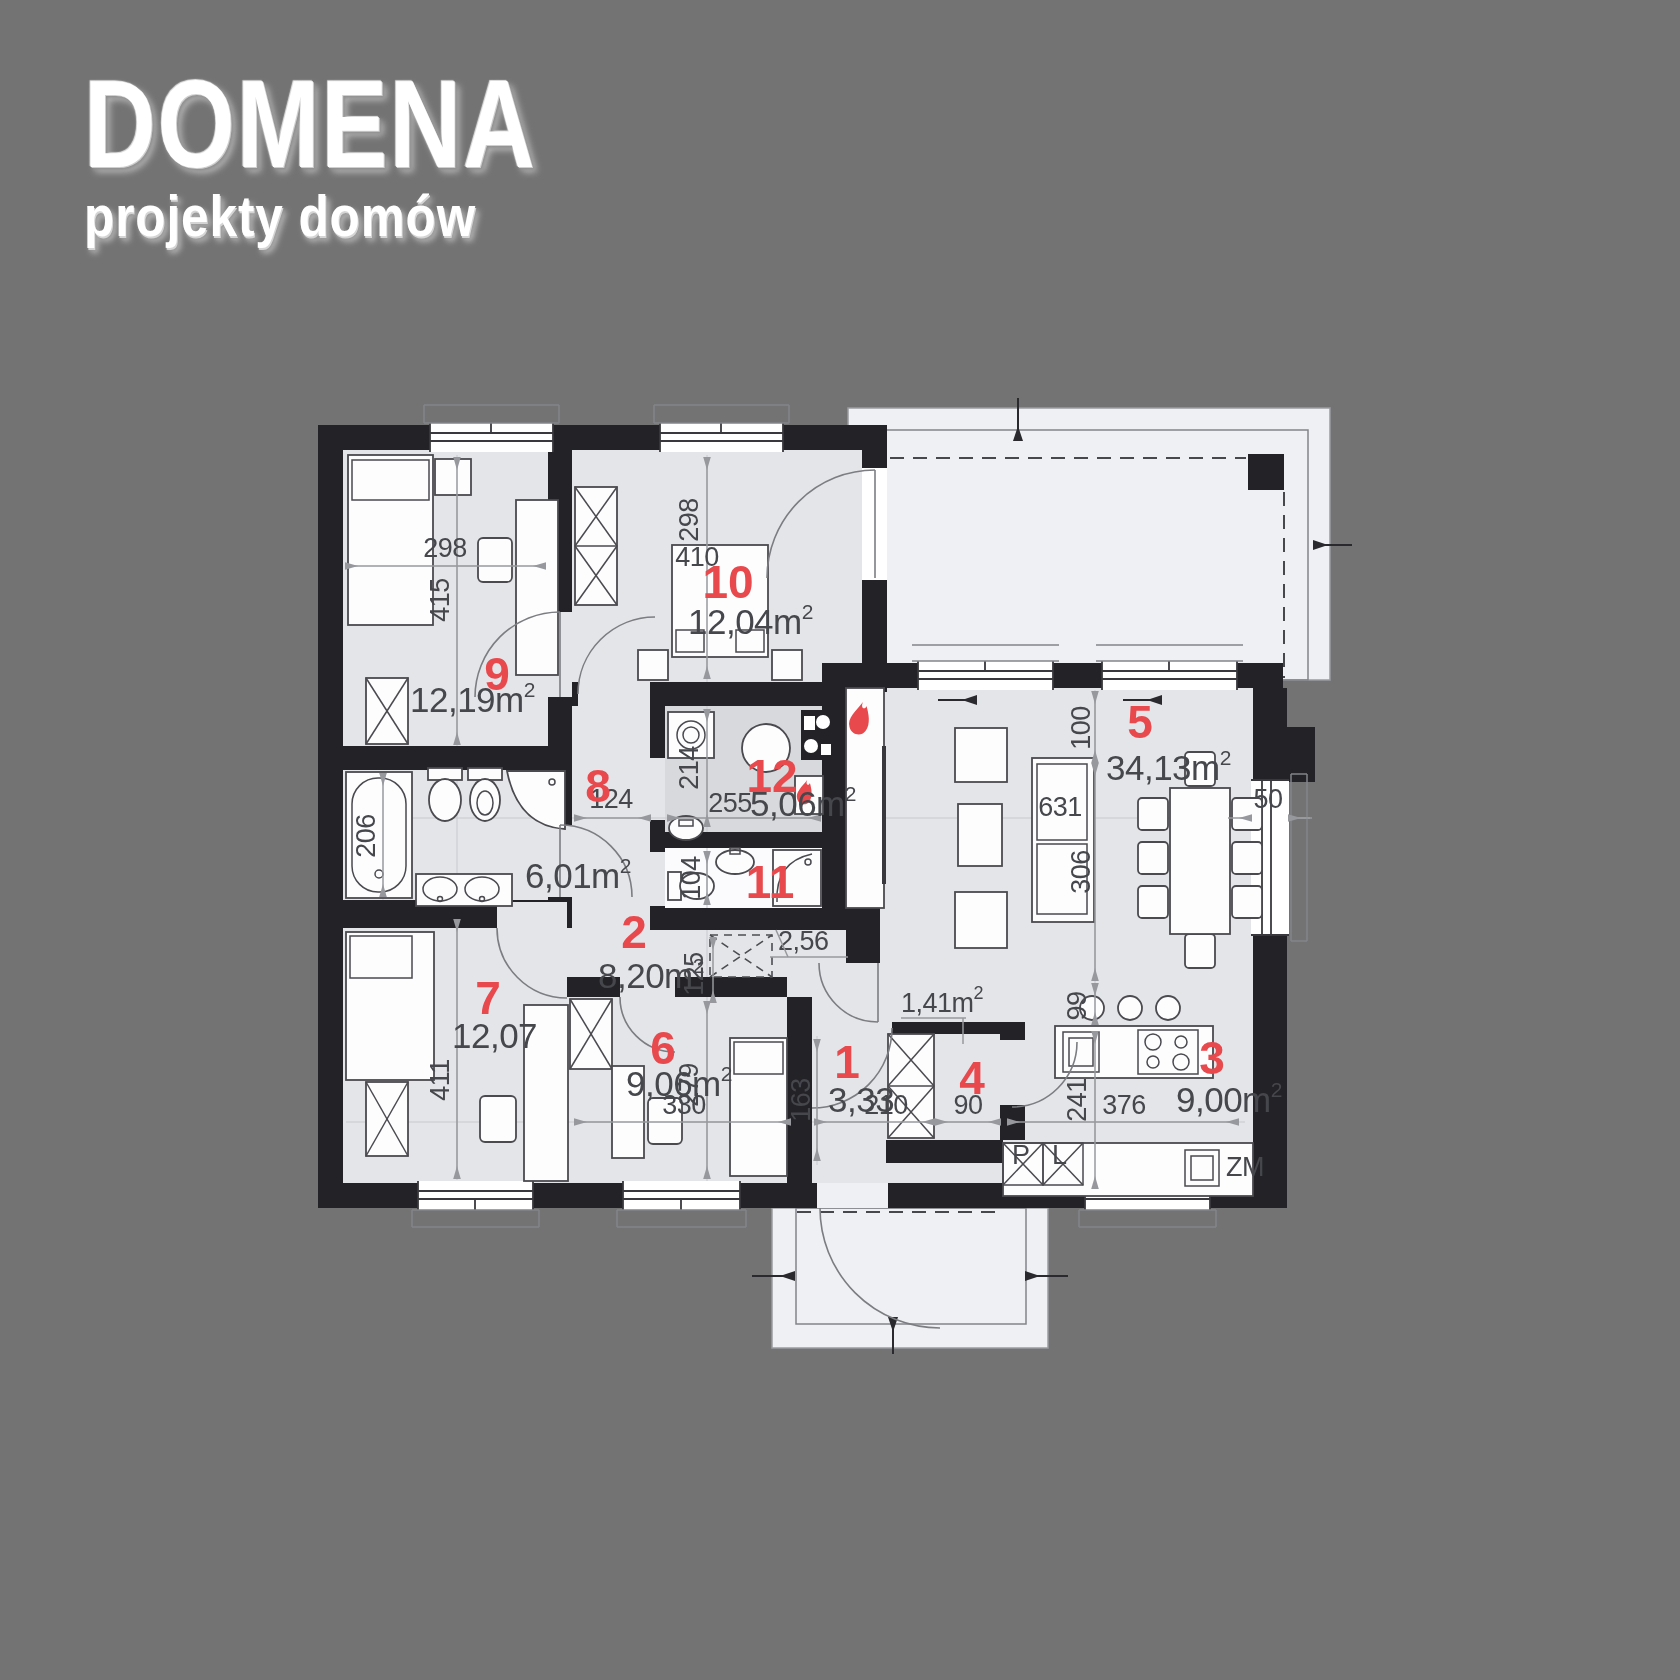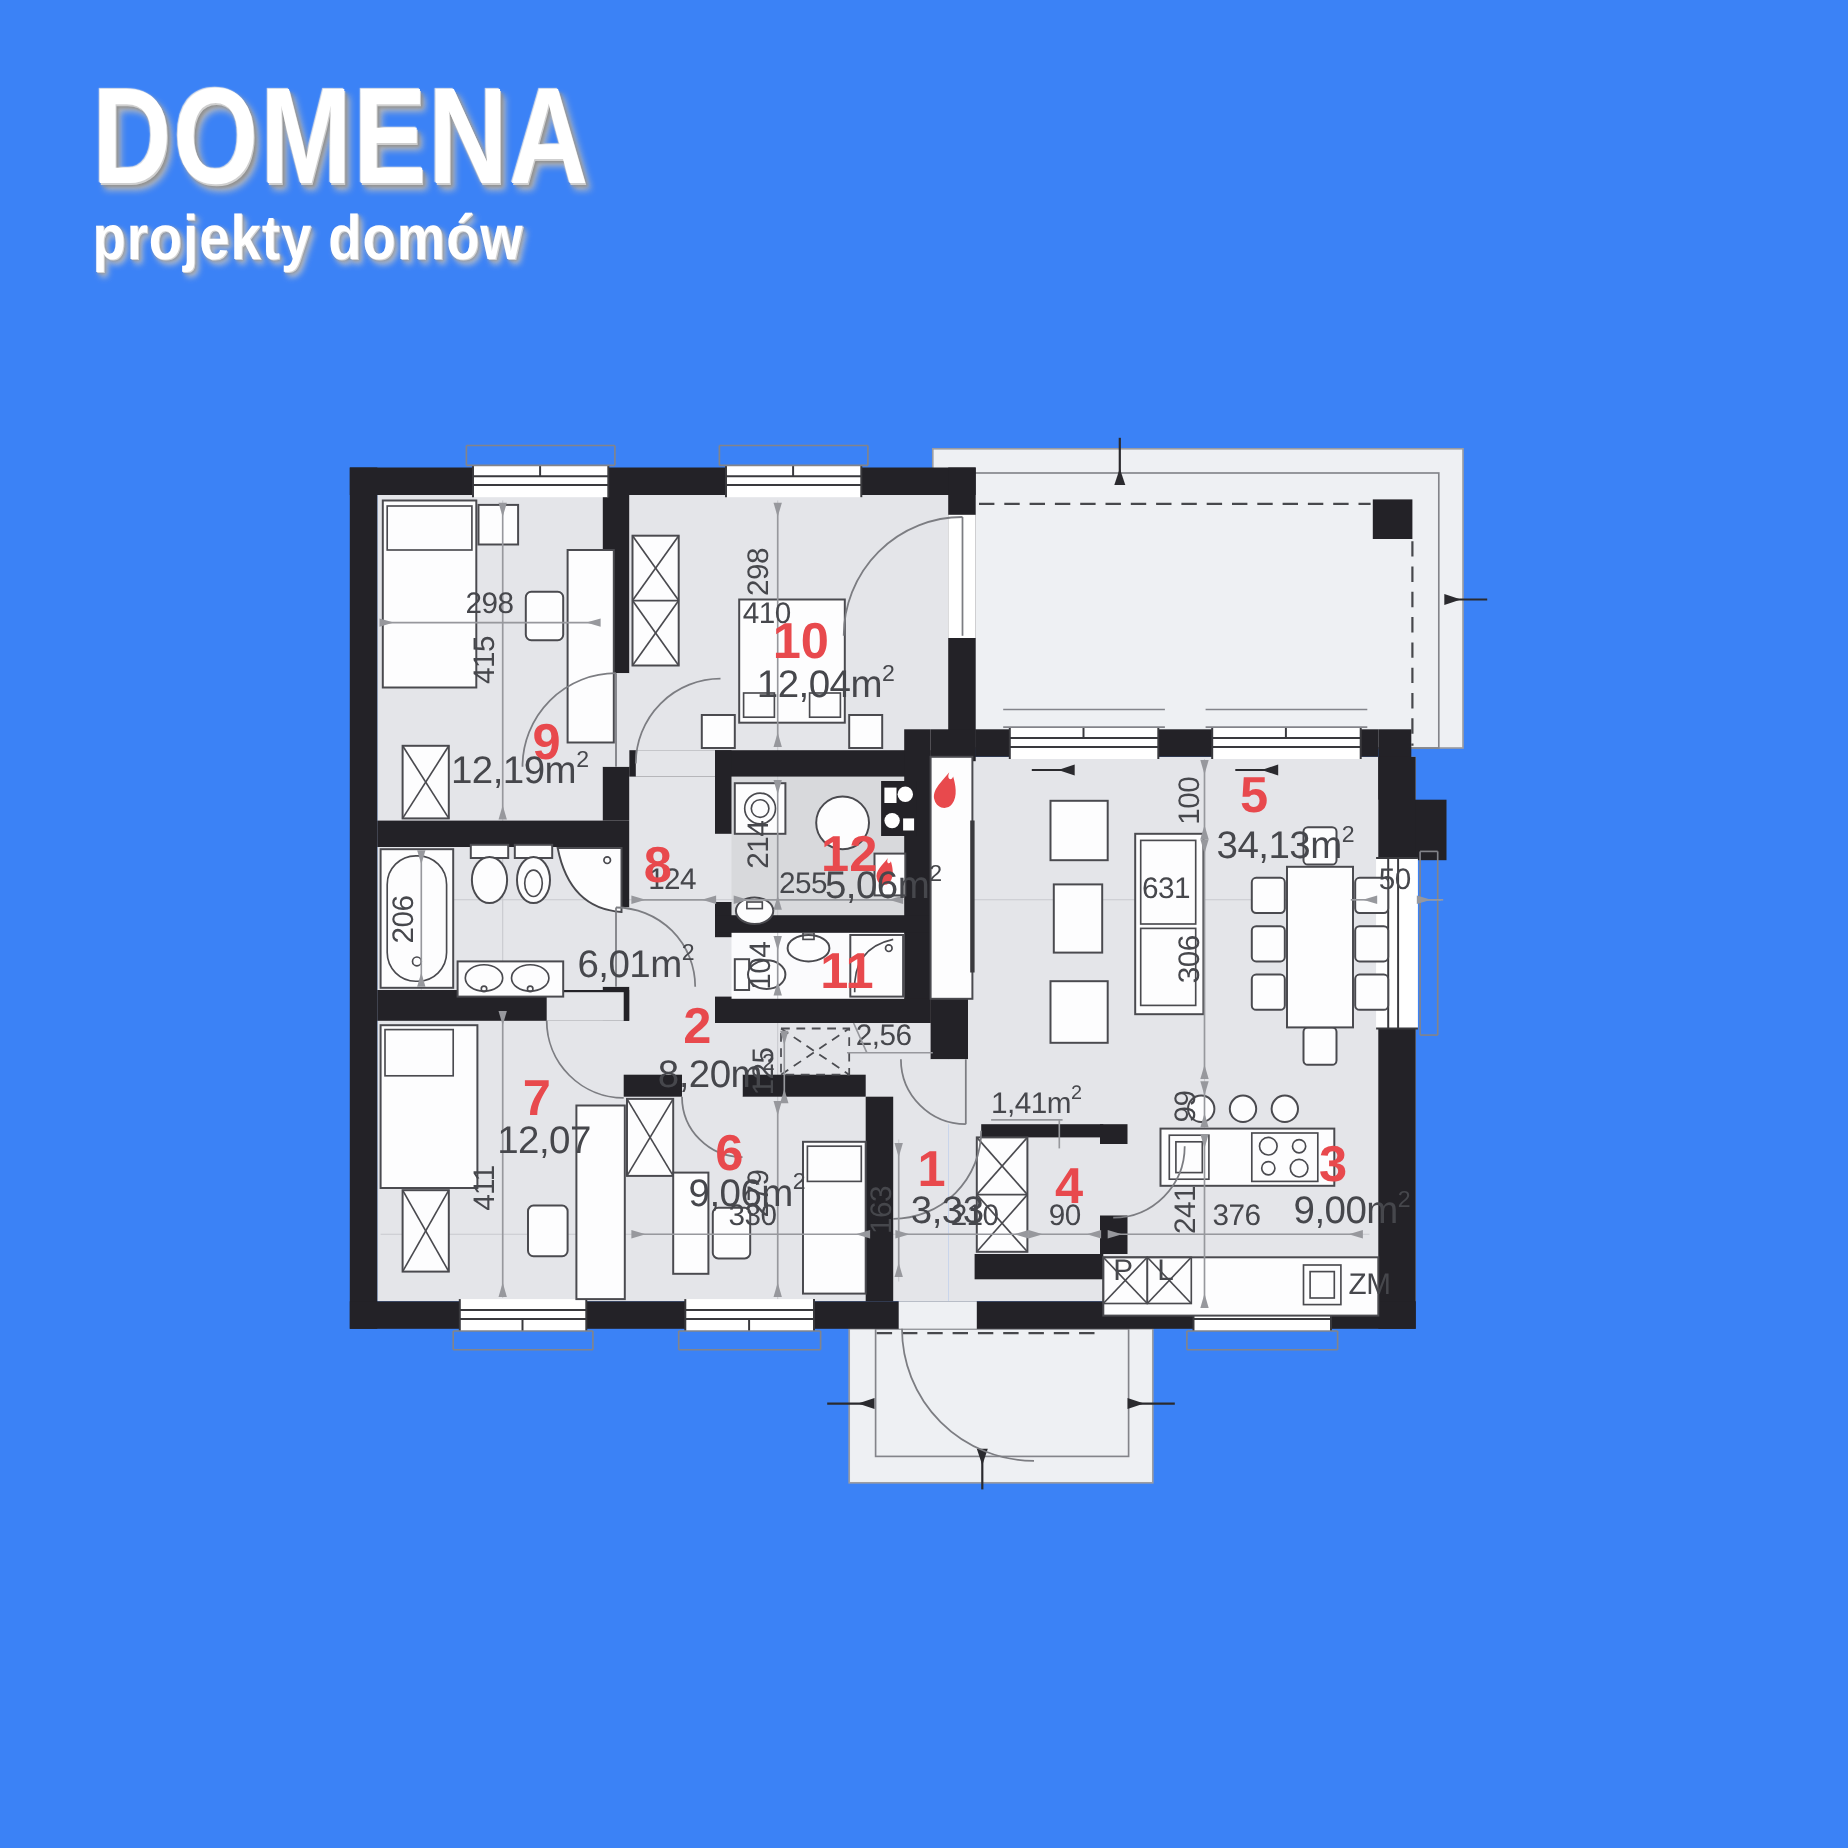--- a/index.html
+++ b/index.html
@@ -1,16 +1,16 @@
 <!DOCTYPE html>
 <html><head>
 <meta charset="utf-8">
 <style>
   html,body{margin:0;padding:0;background:#ffffff;}
-  #stage{position:relative;width:1680px;height:1680px;background:#3b82f6;overflow:hidden;
+  #stage{position:relative;width:1680px;height:1680px;background:#737373;overflow:hidden;
          font-family:"Liberation Sans", sans-serif;}
   .logo{position:absolute;left:84px;top:62px;line-height:1;}
   .logo-title{font-size:108px;font-weight:bold;letter-spacing:2px;color:#ffffff;
     transform:scale(.92,1.15);transform-origin:left top;
     text-shadow:1px 1px 0 #cfcfcf,3px 3px 3px #8f8f8f,5px 5px 7px #bdbdbd,-1px -1px 1px #e9e9e9;}
   .logo-sub{font-size:52px;font-weight:bold;letter-spacing:1px;color:#ffffff;margin-top:18px;
     transform:scale(.95,1.1);transform-origin:left top;
     text-shadow:1px 1px 0 #d4d4d4,2px 2px 3px #979797,4px 4px 6px #c4c4c4;}
   svg text{font-family:"Liberation Sans", sans-serif;}
   .wall{fill:#232227;stroke:none;}

